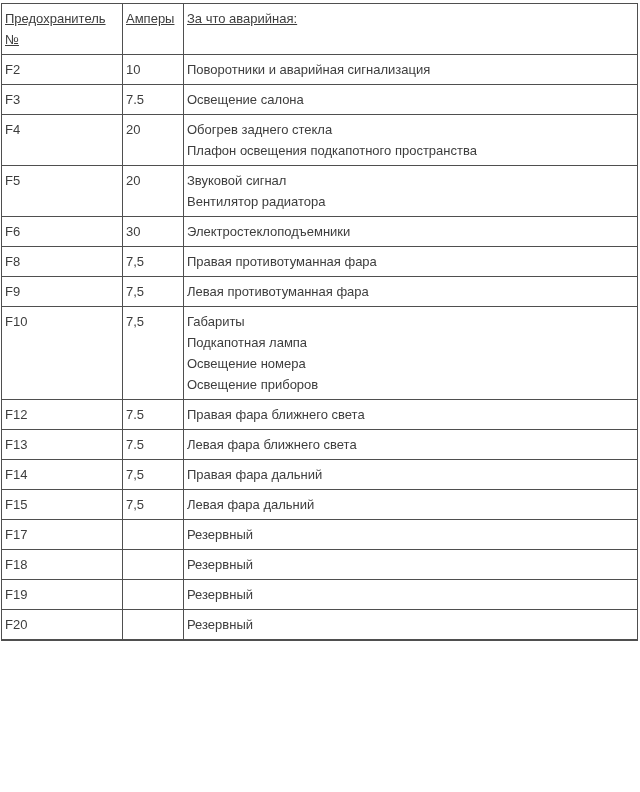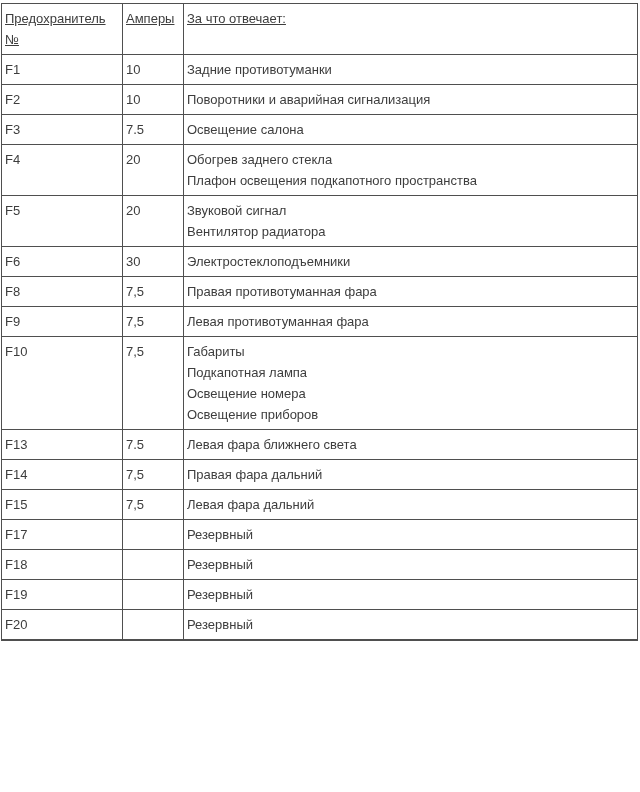--- a/index.html
+++ b/index.html
@@ -54,29 +54,24 @@
   <colgroup>
     <col class="c-fuse">
     <col class="c-amps">
     <col class="c-desc">
   </colgroup>
   <thead>
     <tr>
       <th>Предохранитель
 №</th>
       <th>Амперы</th>
-      <th>За что отвечает:</th>
+      <th>За что аварийная:</th>
     </tr>
   </thead>
   <tbody>
-  <tr>
-    <td>F1</td>
-    <td>10</td>
-    <td>Задние противотуманки</td>
-  </tr>
 
   <tr>
     <td>F2</td>
     <td>10</td>
     <td>Поворотники и аварийная сигнализация</td>
   </tr>
 
   <tr>
     <td>F3</td>
     <td>7.5</td>
@@ -119,20 +114,25 @@
   <tr>
     <td>F10</td>
     <td>7,5</td>
     <td>Габариты
 Подкапотная лампа
 Освещение номера
 Освещение приборов</td>
   </tr>
 
 
+  <tr>
+    <td>F12</td>
+    <td>7.5</td>
+    <td>Правая фара ближнего света</td>
+  </tr>
 
   <tr>
     <td>F13</td>
     <td>7.5</td>
     <td>Левая фара ближнего света</td>
   </tr>
 
   <tr>
     <td>F14</td>
     <td>7,5</td>

